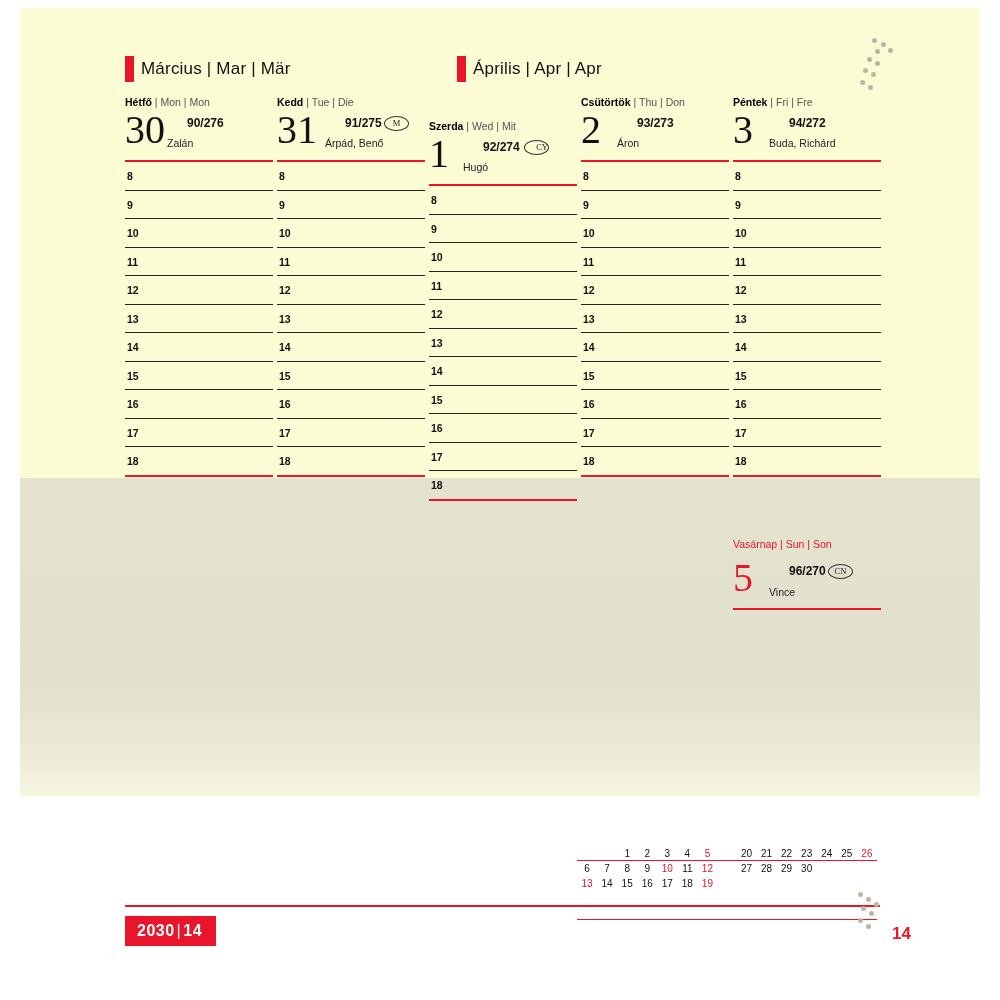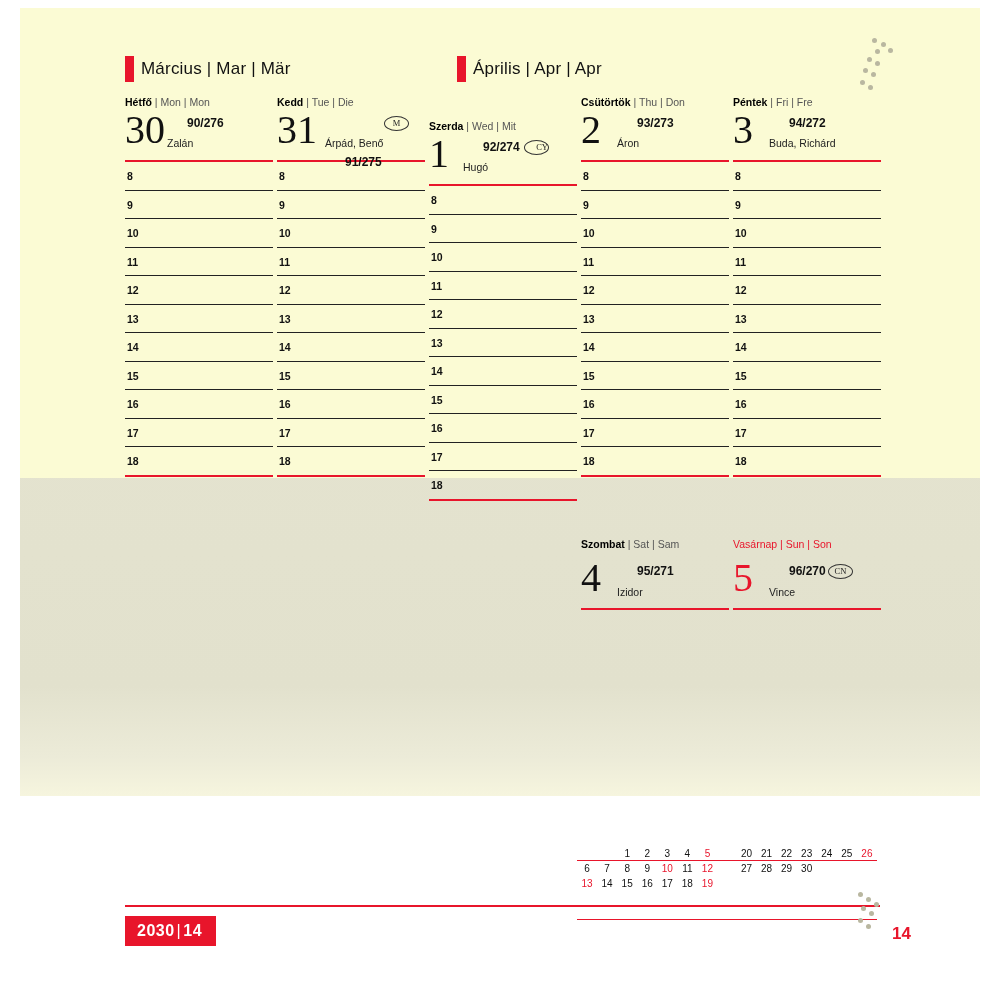--- a/index.html
+++ b/index.html
@@ -264,21 +264,21 @@
     </div>
   </div>
 
   <div class="daycol" style="left:257px;">
     <div class="dayhdr">
       <b>Kedd</b>
       <span> | <span>Tue</span> | <span>Die</span></span>
     </div>
     <div class="daynum-row">
       <div class="daynum">31</div>
-      <div class="frac" style="left:48px;margin-top:39px;">91/275</div>
+      <div class="frac" style="left:48px;">91/275</div>
       <div class="moon" style="left:107px;">M</div>
       <div class="nameday" style="left:48px;">Árpád, Benő</div>
     </div>
     <div class="rule-red"></div>
     <div class="hours">
       <div class="hour">
           <span>8</span>
         </div>
       <div class="hour">
           <span>9</span>
@@ -451,32 +451,20 @@
         </div>
       <div class="hour">
           <span>17</span>
         </div>
       <div class="hour">
           <span>18</span>
         </div>
     </div>
   </div>
 
-  <div class="weekend-col" style="left:561px;">
-    <div class="dayhdr">
-      <b>Szombat</b>
-      <span> | <span>Sat</span> | <span>Sam</span></span>
-    </div>
-    <div class="we-num-row">
-      <div class="daynum" style="top:2px;">4</div>
-      <div class="frac" style="left:36px; top:8px;">95/271</div>
-      <div class="nameday" style="left:36px; top:30px;">Izidor</div>
-    </div>
-    <div class="rule-red"></div>
-  </div>
 
   <div class="weekend-col" style="left:713px;">
     <div class="dayhdr">
       <b class="redb">Vasárnap</b>
       <span class="red"> | <span>Sun</span> | <span>Son</span></span>
     </div>
     <div class="we-num-row">
       <div class="daynum red" style="top:2px;">5</div>
       <div class="frac" style="left:36px; top:8px;">96/270</div>
       <div class="moon" style="left:95px; top:8px;">CN</div>

